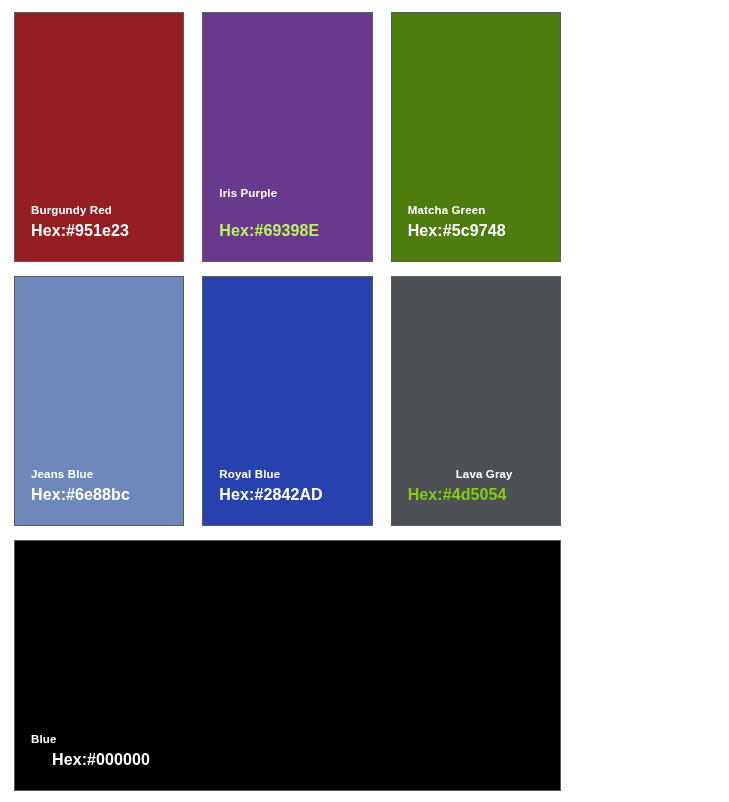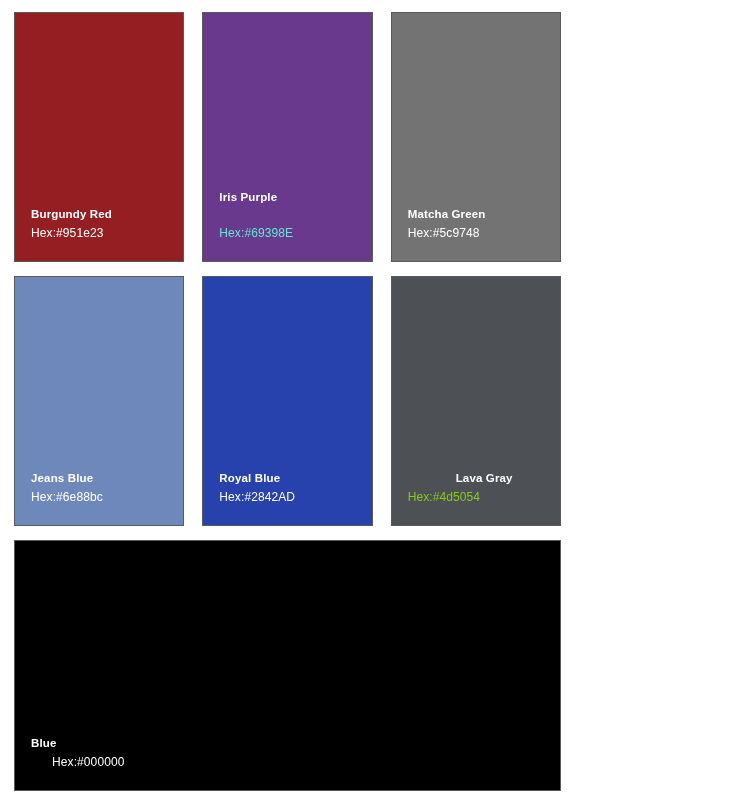--- a/index.html
+++ b/index.html
@@ -54,46 +54,46 @@
     font-size: 11.5px;
     font-weight: bold;
     letter-spacing: 0.15px;
     margin-bottom: 7px;
     white-space: nowrap;
   }
 
   .swatch-hex {
     display: block;
     color: #ffffff;
-    font-size: 12px;
-    font-weight: normal;
+    font-size: 16px;
+    font-weight: bold;
     letter-spacing: 0.1px;
     white-space: nowrap;
   }
 </style>
 </head>
 <body style="background-color: rgb(255, 255, 255);">
 
 <div class="palette">
 
   <div class="swatch" style="background-color: rgb(149, 30, 35);">
     <div class="swatch-caption">
       <span class="swatch-name" style="color: rgb(255, 255, 255);">Burgundy Red</span>
       <span class="swatch-hex" style="color: rgb(255, 255, 255);">Hex:#951e23</span>
     </div>
   </div>
 
   <div class="swatch" style="background-color: rgb(105, 57, 142);">
     <div class="swatch-caption">
       <span class="swatch-name" style="color: rgb(255, 255, 255);">Iris Purple</span>
-      <span class="swatch-hex" style="color: #5eead4; margin-top: 24px;">Hex:#69398E</span>
+      <span class="swatch-hex" style="color: #bef264; margin-top: 24px;">Hex:#69398E</span>
     </div>
   </div>
 
-  <div class="swatch" style="background-color: #737373;">
+  <div class="swatch" style="background-color: #4d7c0f;">
     <div class="swatch-caption">
       <span class="swatch-name" style="color: rgb(255, 255, 255);">Matcha Green</span>
       <span class="swatch-hex" style="color: rgb(255, 255, 255);">Hex:#5c9748</span>
     </div>
   </div>
 
   <div class="swatch" style="background-color: rgb(110, 136, 188);">
     <div class="swatch-caption">
       <span class="swatch-name" style="color: rgb(255, 255, 255); margin-top: 12px;">Jeans Blue</span>
       <span class="swatch-hex" style="color: #ffffff;">Hex:#6e88bc</span>

